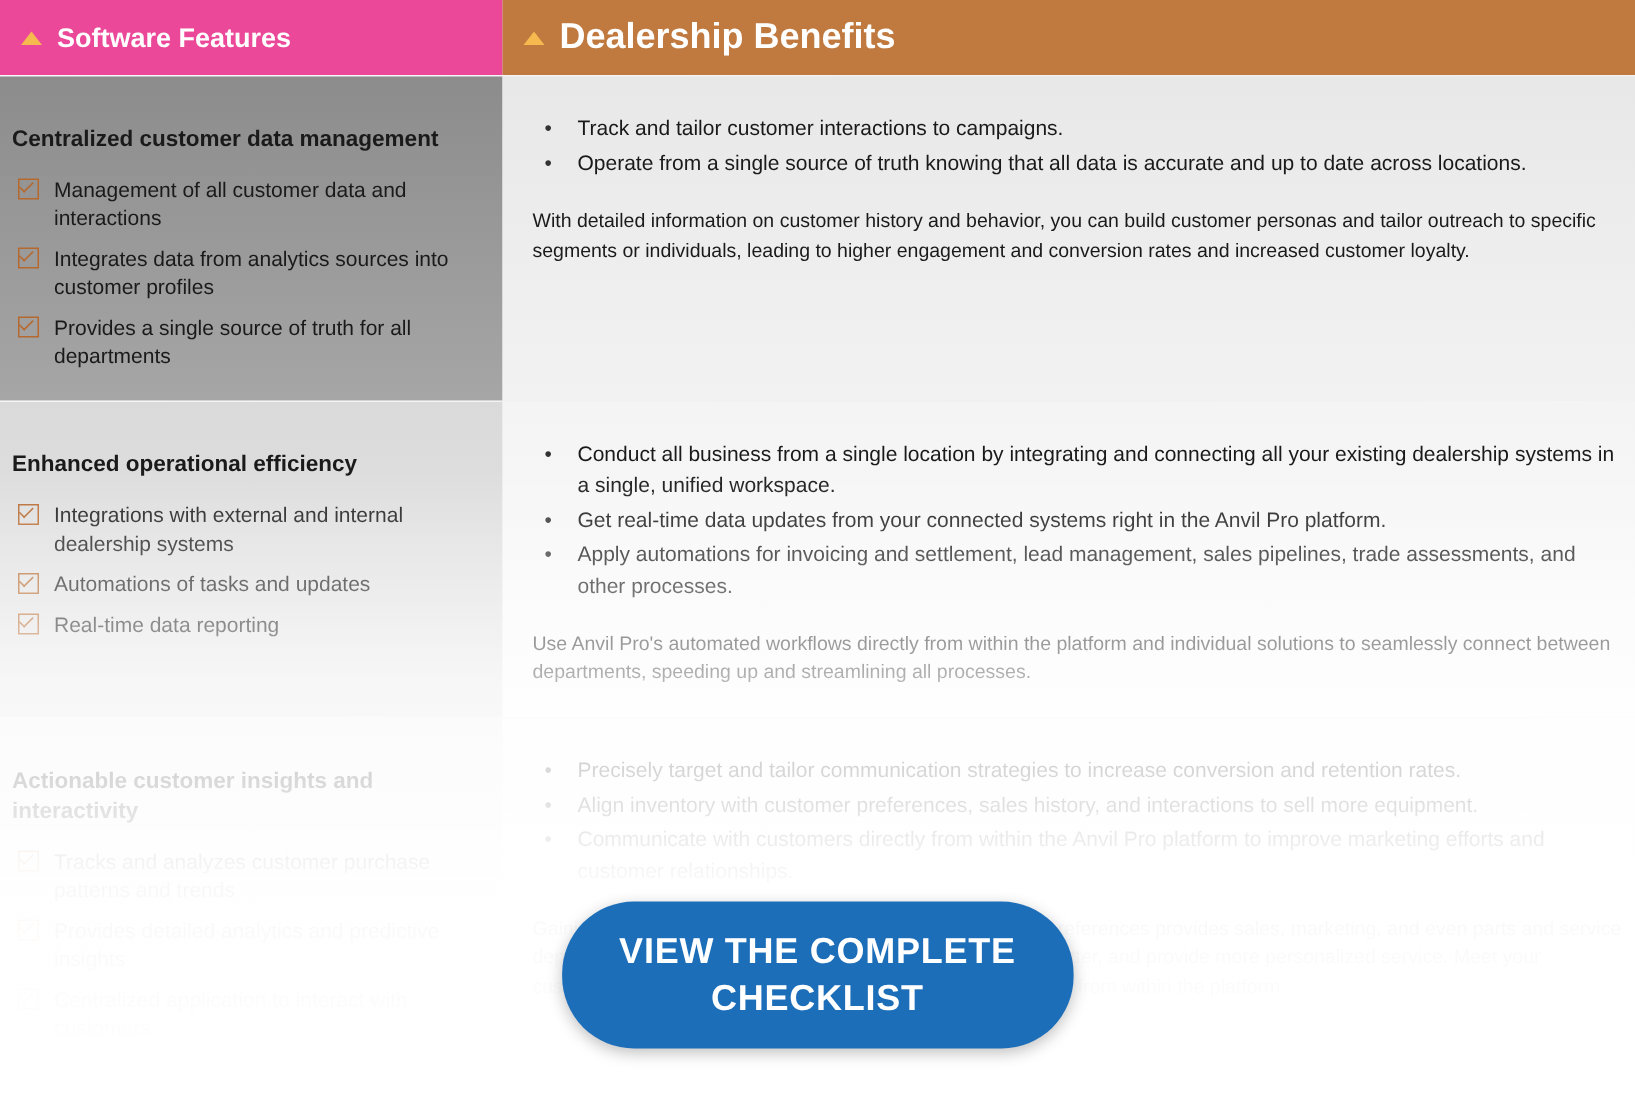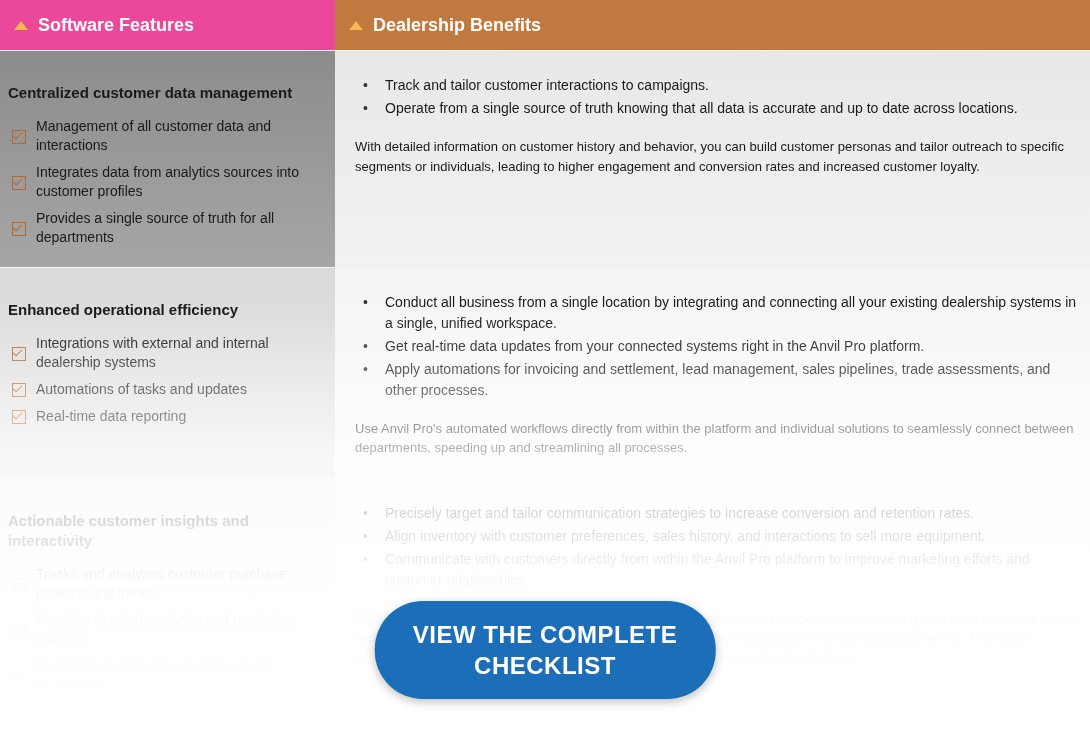--- a/index.html
+++ b/index.html
@@ -47,21 +47,21 @@
       gap: 10px;
     }
     .header-right {
       flex: 1;
       background: #c0793f;
       color: #fff;
       display: flex;
       align-items: center;
       padding: 0 14px;
       font-weight: 700;
-      font-size: 18px;
+      font-size: 24px;
       gap: 10px;
     }
     .triangle {
       width: 0;
       height: 0;
       border-left: 7px solid transparent;
       border-right: 7px solid transparent;
       border-bottom: 9px solid #f5b94f;
       display: inline-block;
     }
@@ -99,21 +99,21 @@
       margin-top: 16px;
     }
     .check-list {
       list-style: none;
       display: flex;
       flex-direction: column;
       gap: 8px;
     }
     .check-item {
       display: flex;
-      align-items: center;
+      align-items: flex-start;
       gap: 10px;
       font-size: 14px;
       line-height: 1.35;
       padding-left: 4px;
     }
     .check-icon {
       flex-shrink: 0;
       width: 14px;
       height: 14px;
       border: 1.5px solid #b6692e;

